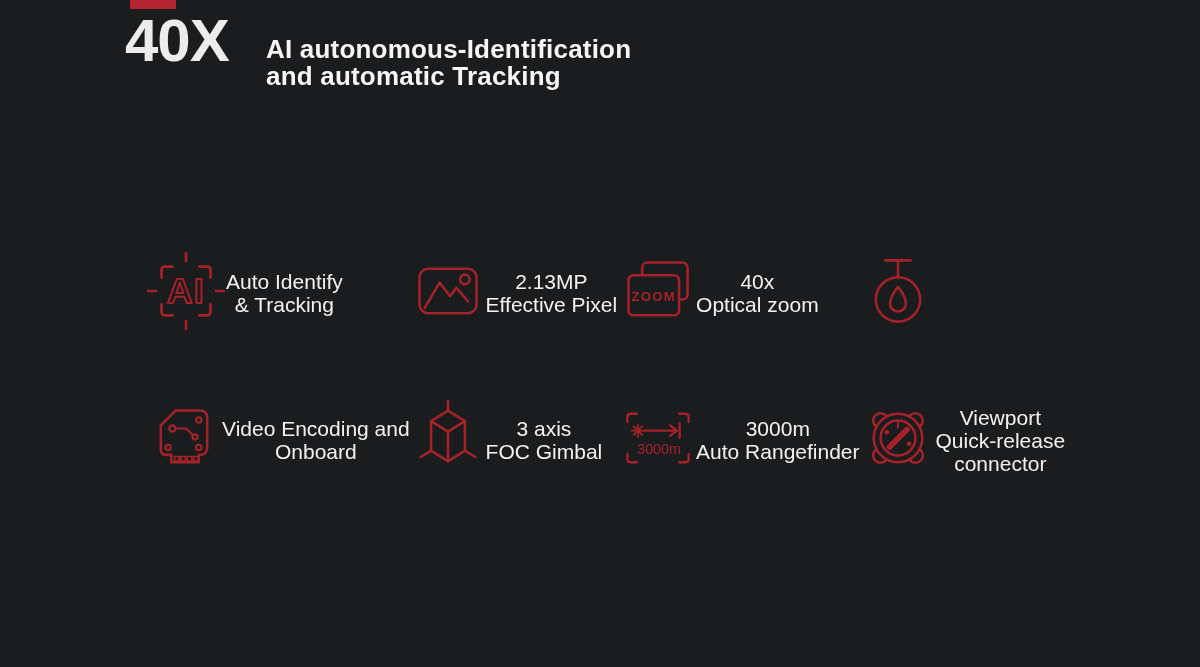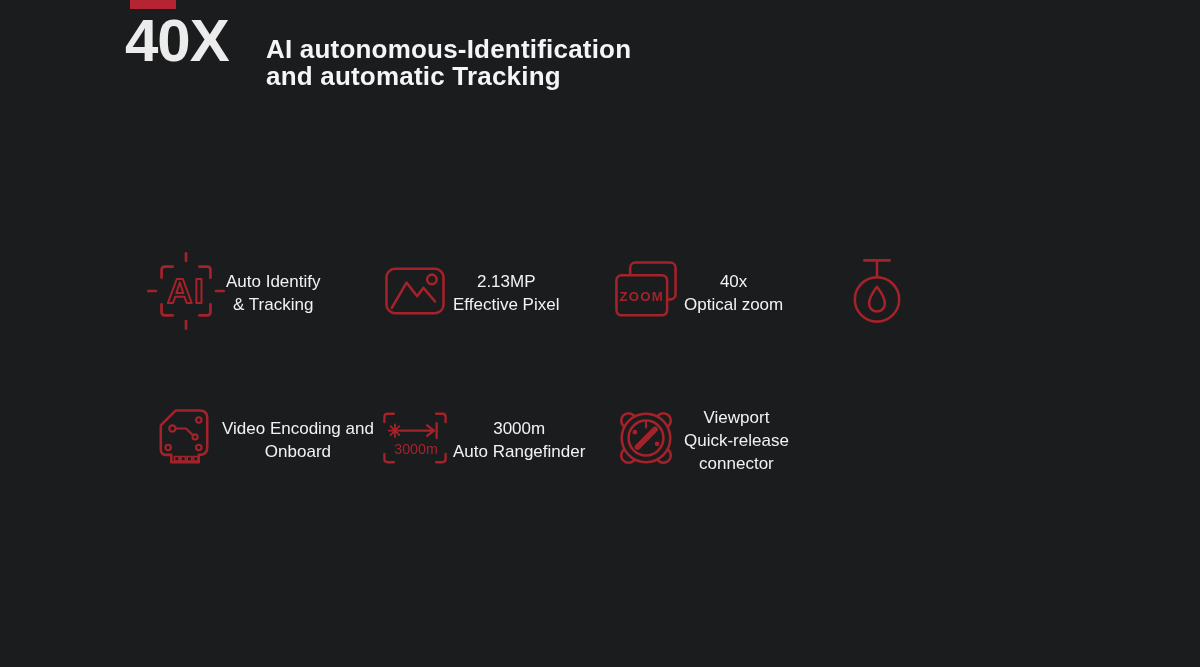--- a/index.html
+++ b/index.html
@@ -32,21 +32,21 @@
     position:absolute;left:146px;top:190px;width:924px;
     display:grid;grid-template-columns:repeat(4,1fr);grid-template-rows:206px auto;
   }
   .feature{display:flex;flex-direction:row;align-items:center;text-align:center;}
   .icon-box{
     height:84px;display:flex;align-items:center;justify-content:center;
     color:var(--red);margin-bottom:4px;
   }
   .icon-box svg{display:block;}
   .bgfill{fill:var(--bg);}
-  .label{font-size:17px;line-height:23px;font-weight:400;color:var(--text);}
+  .label{font-size:21px;line-height:23px;font-weight:400;color:var(--text);}
   .label span{display:block;white-space:nowrap;}
 </style>
 </head>
 <body>
 
 <div class="page">
 
   <header>
     <div class="accent-bar"></div>
     <div class="badge">40X</div>
@@ -129,20 +129,36 @@
           <path d="M28 27 H38 L44 33" stroke-width="2"></path>
           <circle cx="46.5" cy="35" r="2.4" stroke-width="2"></circle>
         </svg>
       </div>
       <div class="label">
         <span>Video Encoding and</span>
         <span>Onboard</span>
       </div>
     </div>
 
+    <div class="feature">
+      <div class="icon-box">
+        <svg width="76" height="76" viewBox="0 0 72 72" fill="none" stroke="currentColor" stroke-width="2.4" stroke-linecap="round" stroke-linejoin="round">
+          <path d="M36 10 L52 20 V48 L36 58 L20 48 V20 Z"></path>
+          <path d="M20 20 L36 30 L52 20"></path>
+          <path d="M36 30 V58"></path>
+          <path d="M36 10 V1"></path>
+          <path d="M20 48 L10 54"></path>
+          <path d="M52 48 L62 54"></path>
+        </svg>
+      </div>
+      <div class="label">
+        <span>3 axis</span>
+        <span>FOC Gimbal</span>
+      </div>
+    </div>
 
     <div class="feature">
       <div class="icon-box">
         <svg width="76" height="76" viewBox="0 0 72 72" fill="none" stroke="currentColor" stroke-width="2.2" stroke-linecap="round" stroke-linejoin="round">
           <path d="M16 13 H10 Q7 13 7 16 V21"></path>
           <path d="M56 13 H62 Q65 13 65 16 V21"></path>
           <path d="M65 51 V56 Q65 59 62 59 H56"></path>
           <path d="M16 59 H10 Q7 59 7 56 V51"></path>
           <g stroke-width="1.7">
             <path d="M17 23 V35"></path>

